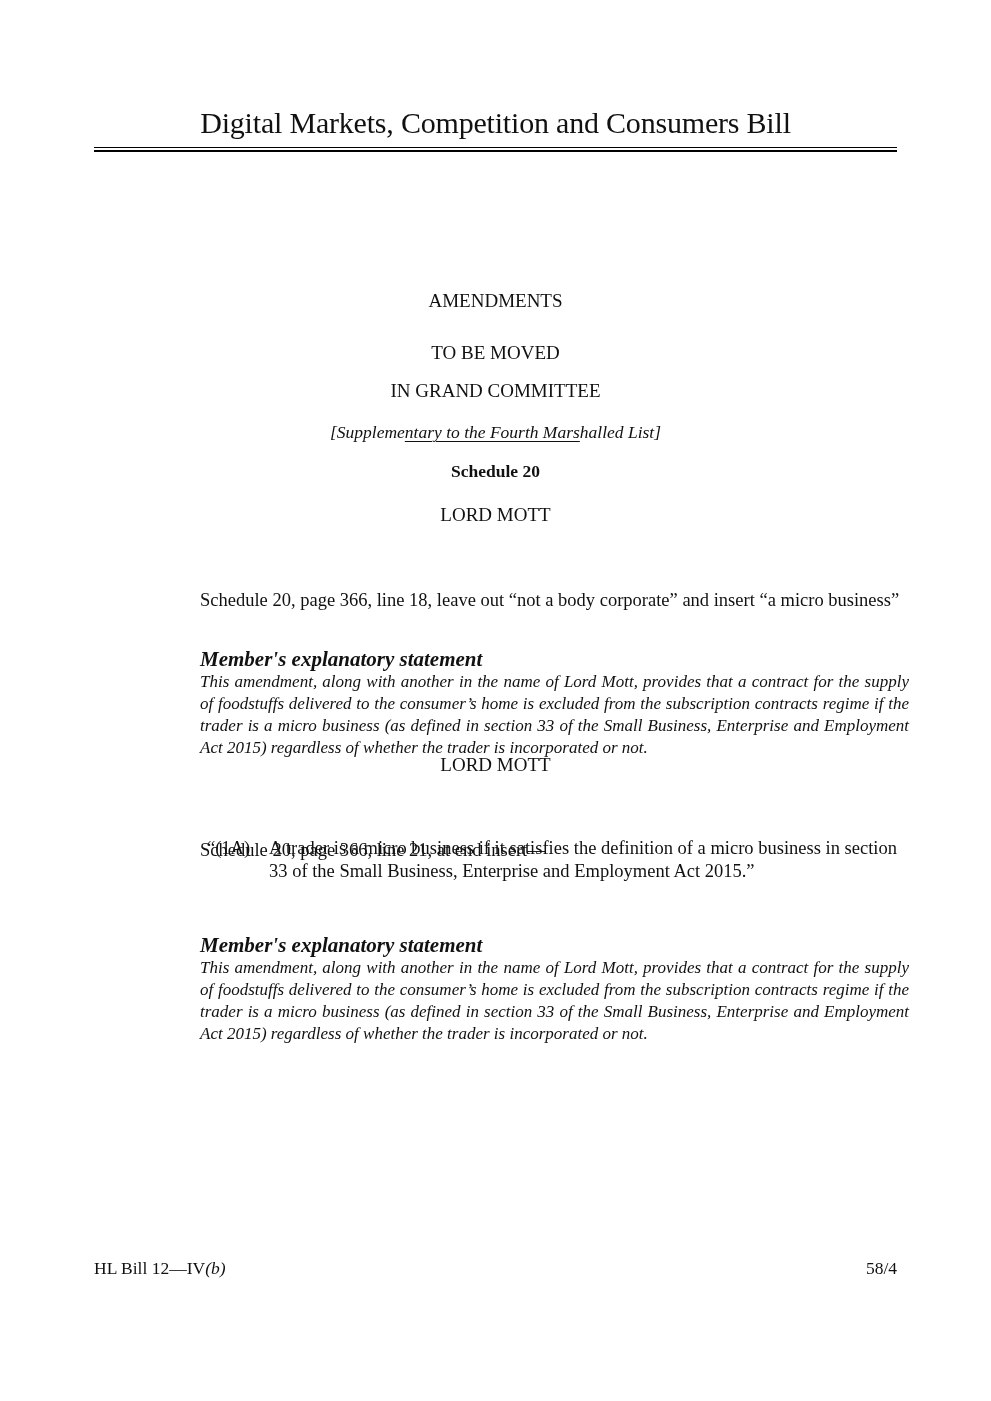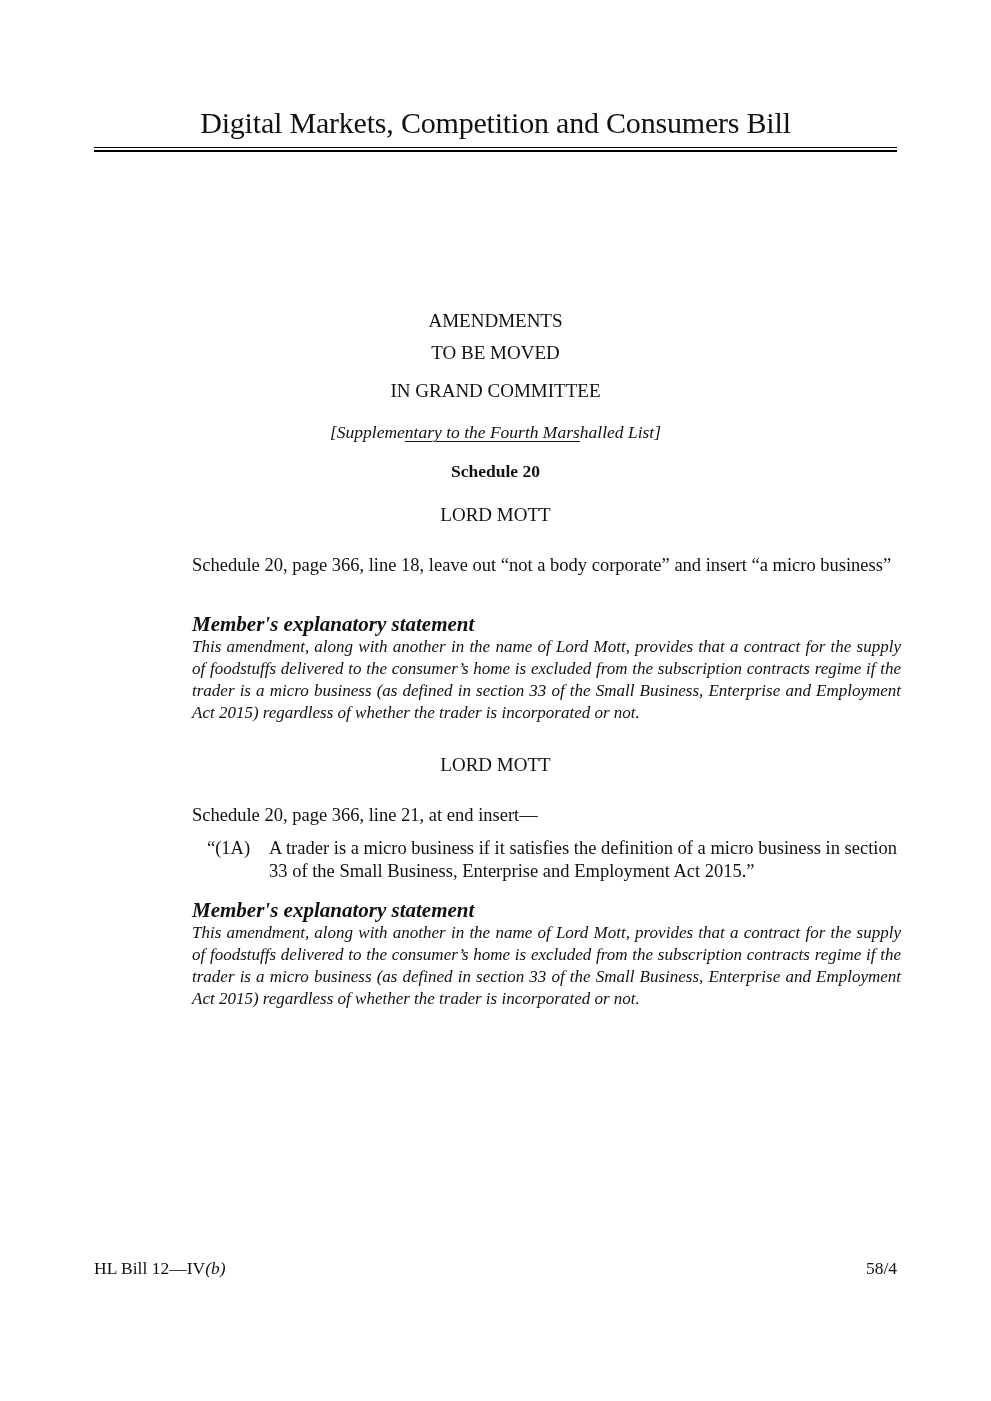--- a/index.html
+++ b/index.html
@@ -10,37 +10,37 @@
     .title {
       position: absolute; left: 94px; top: 106px; width: 803px;
       text-align: center; font-size: 30px; font-weight: normal; letter-spacing: -0.2px;
     }
     .rule-thin { position: absolute; left: 94px; top: 147px; width: 803px; height: 0; border-top: 1px solid #000; }
     .rule-thick { position: absolute; left: 94px; top: 150px; width: 803px; height: 0; border-top: 2.5px solid #000; }
     .center { position: absolute; left: 94px; width: 803px; text-align: center; font-size: 19px; }
     .italic { font-style: italic; }
     .bold { font-weight: bold; }
     .ul { text-decoration: underline; text-decoration-thickness: 1px; text-underline-offset: 3px; }
-    .block { position: absolute; left: 192px; width: 709px; font-size: 18.5px; line-height: 21px; }
+    .block { position: absolute; left: 200px; width: 709px; font-size: 18.5px; line-height: 21px; margin-top: 35px; }
     .justify { text-align: justify; text-align-last: left; }
     .stmt-head { font-weight: bold; font-style: italic; font-size: 21px; }
     .stmt-body { font-style: italic; font-size: 17px; line-height: 22px; text-align: justify; }
     .sub { position: absolute; left: 207px; width: 690px; font-size: 18.5px; line-height: 23px; display: flex; }
     .sub .num { width: 62px; flex: none; }
     .sub .txt { flex: 1; text-align: justify; text-align-last: left; }
     .footer { position: absolute; top: 1258px; font-size: 17.5px; }
   </style>
 </head>
 <body>
 
 <div class="title">Digital Markets, Competition and Consumers Bill</div>
 <div class="rule-thin"></div>
 <div class="rule-thick"></div>
 
-<div class="center" style="top:310px;">AMENDMENTS</div>
+<div class="center" style="top:290px;">AMENDMENTS</div>
 <div class="center" style="top:342px;">TO BE MOVED</div>
 <div class="center" style="top:380px;">IN GRAND COMMITTEE</div>
 <div class="center italic" style="top:422px; font-size:17.5px;">
   <span>[Suppleme</span><span class="ul">ntary to the Fourth Mars</span><span>halled List]</span>
 </div>
 <div class="center bold" style="top:461px; font-size:17.5px;">Schedule 20</div>
 
 <div class="center" style="top:504px;">LORD MOTT</div>
 <div class="block justify" style="top:555px;">Schedule 20, page 366, line 18, leave out “not a body corporate” and insert “a micro business”</div>
 <div class="block stmt-head" style="top:614px;">Member's explanatory statement</div>

